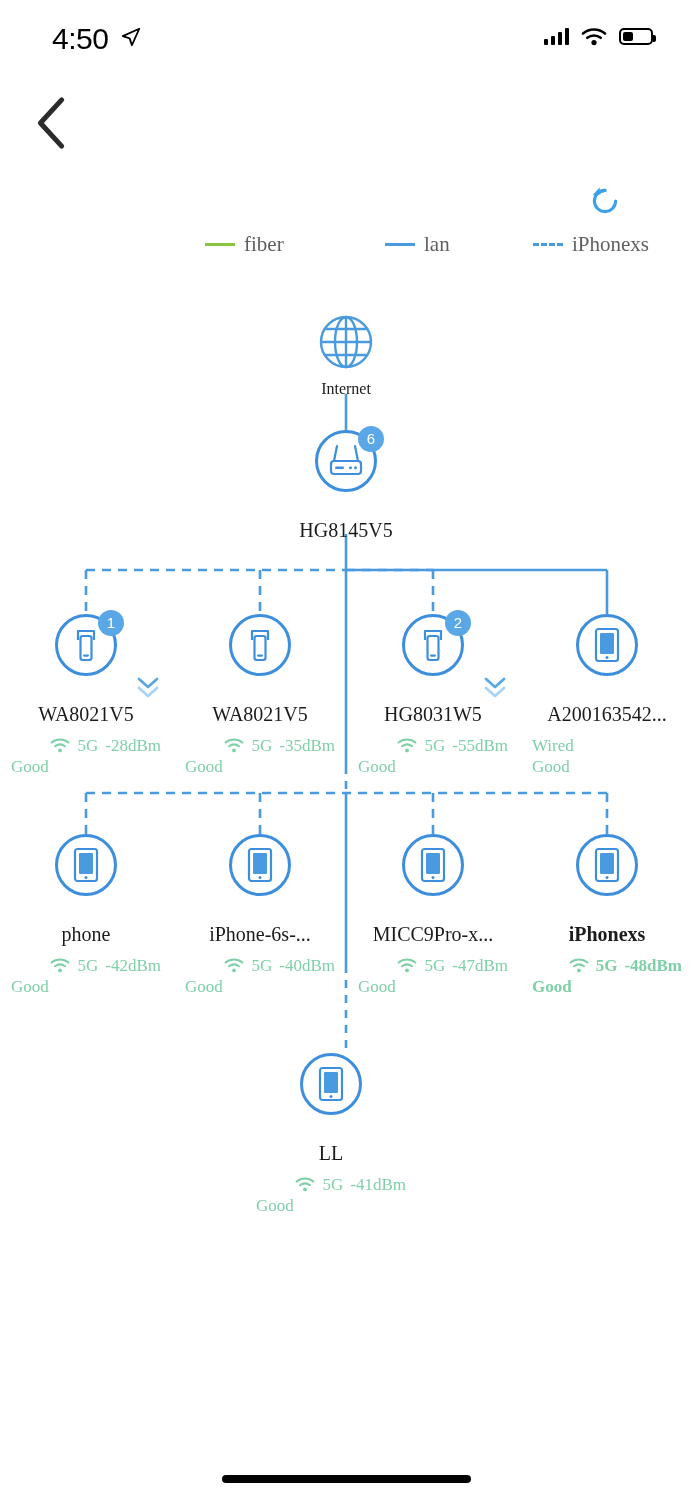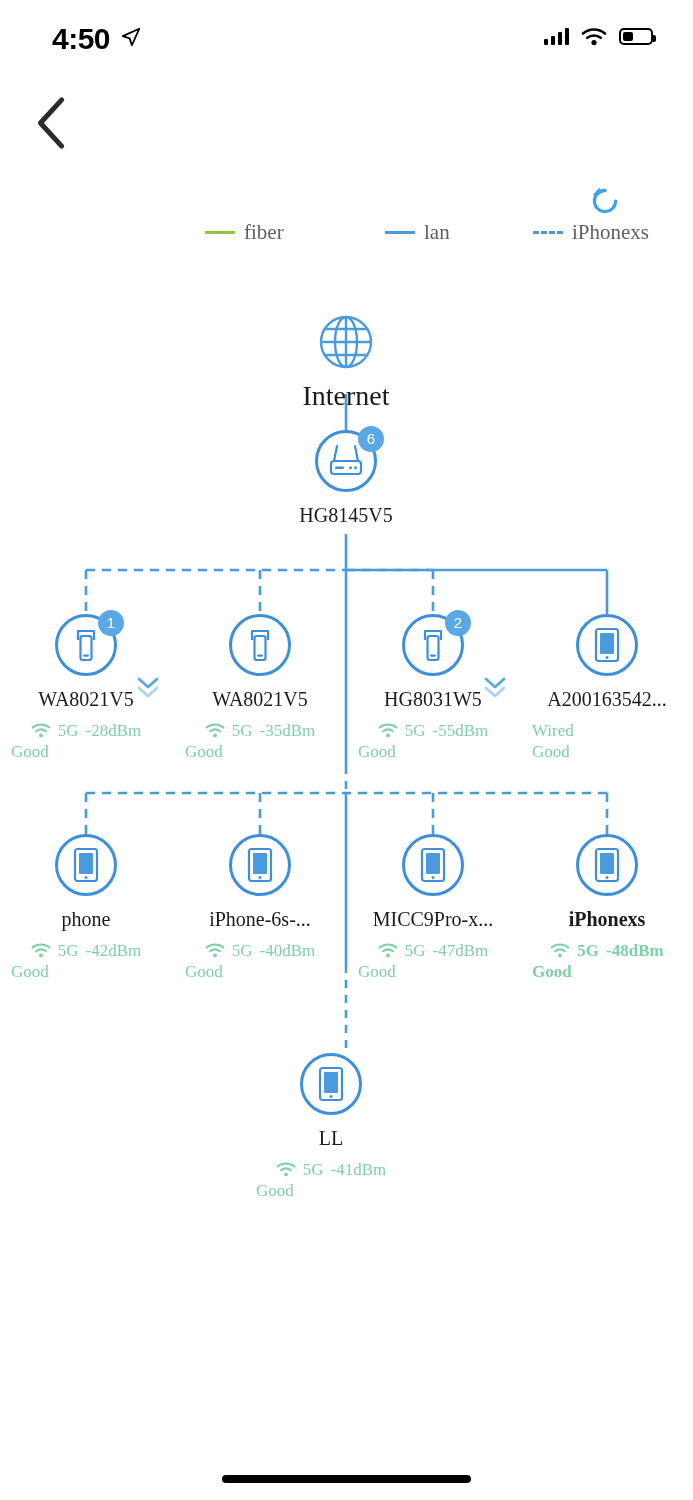--- a/index.html
+++ b/index.html
@@ -9,42 +9,42 @@
     font-family: "Liberation Serif", "DejaVu Serif", serif;
     overflow: hidden;
   }
   #screen { position: relative; width: 693px; height: 1500px; background:#fff; }
 
   
   .statusbar { position:absolute; left:0; top:0; width:693px; height:72px; }
   .sb-time {
     position:absolute; left:52px; top:22px;
     font-family:"Liberation Sans","DejaVu Sans",sans-serif;
-    font-size:30px; font-weight:700; color:#000; letter-spacing:-0.5px;
+    font-size:30px; font-weight:400; color:#000; letter-spacing:-0.5px;
   }
   .sb-loc { position:absolute; left:120px; top:26px; width:22px; height:22px; }
   .sb-right { position:absolute; right:40px; top:22px; height:28px; display:flex; align-items:center; gap:12px; }
   .sig { display:flex; align-items:flex-end; gap:3px; height:18px; }
   .sig i { display:block; width:4px; background:#000; border-radius:1px; }
   .sig i:nth-child(1){height:6px;} .sig i:nth-child(2){height:9px;}
   .sig i:nth-child(3){height:13px;} .sig i:nth-child(4){height:17px;}
   .batt { position:relative; width:34px; height:17px; border:2px solid #000; border-radius:5px; }
   .batt .fill { position:absolute; left:2px; top:2px; bottom:2px; width:10px; background:#000; border-radius:2px; }
   .batt .cap { position:absolute; right:-5px; top:5px; width:3px; height:7px; background:#000; border-radius:0 2px 2px 0; }
 
   
   .backbtn { position:absolute; left:28px; top:96px; width:48px; height:54px; cursor:pointer; }
   .page-title {
     position:absolute; left:38px; top:170px;
     font-size:49px; color:#1b1b1b; line-height:1.0; letter-spacing:0.2px;
   }
   .refresh { position:absolute; left:588px; top:184px; width:34px; height:34px; cursor:pointer; }
 
   
-  .legend { position:absolute; left:0; top:220px; width:636px; height:26px;text-decoration:underline; }
+  .legend { position:absolute; left:0; top:232px; width:636px; height:26px;text-decoration:underline; }
   .lg { position:absolute; display:flex; align-items:center; gap:9px;
         font-size:21px; color:#606060; }
   .lg.fiber { left:205px; } .lg.lan { left:385px; } .lg.wireless { left:533px; }
   .lg .swatch { display:block; width:30px; height:0; border-top:3px solid #000; }
   .lg.fiber .swatch { border-top-color:#8cc63f; }
   .lg.lan .swatch { border-top-color:#4a9ae0; }
   .lg.wireless .swatch { border-top:3px dashed #4a9ae0; }
 
   
   .canvas { position:absolute; left:0; top:0; width:693px; height:1500px; }
@@ -60,32 +60,32 @@
     cursor:pointer;
   }
   .node .badge {
     position:absolute; right:-7px; top:-4px;
     width:26px; height:26px; border-radius:50%;
     background:#5aa7e8; color:#fff;
     font-family:"Liberation Sans","DejaVu Sans",sans-serif;
     font-size:15px; line-height:26px; text-align:center;
   }
   .node .nm {
-    margin-top:12px; font-size:20px; color:#1b1b1b; white-space:nowrap;
+    margin-top:27px; font-size:20px; color:#1b1b1b; white-space:nowrap;
   }
   .node .stat {
     margin-top:9px; font-size:17px; color:#7fd0a7; line-height:1.25;
   }
-  .node .stat .row1 { display:flex; align-items:center; justify-content:center; gap:7px; }
+  .node .stat .row1 { display:flex; align-items:center; justify-content:flex-end; gap:7px; }
   .node .stat .row2 { text-align:left; }
   .node .chev { position:absolute; cursor:pointer; }
 
   
   .inode { position:absolute; width:150px; text-align:center; }
-  .inode .nm { margin-top:9px; font-size:28px; color:#1b1b1b; }
+  .inode .nm { margin-top:9px; font-size:16px; color:#1b1b1b; }
 
   
   .home-ind { position:absolute; left:222px; top:1475px; width:249px; height:8px;
               background:#000; border-radius:4px; }
 </style>
 </head>
 <body>
 
 <div id="screen">
 

